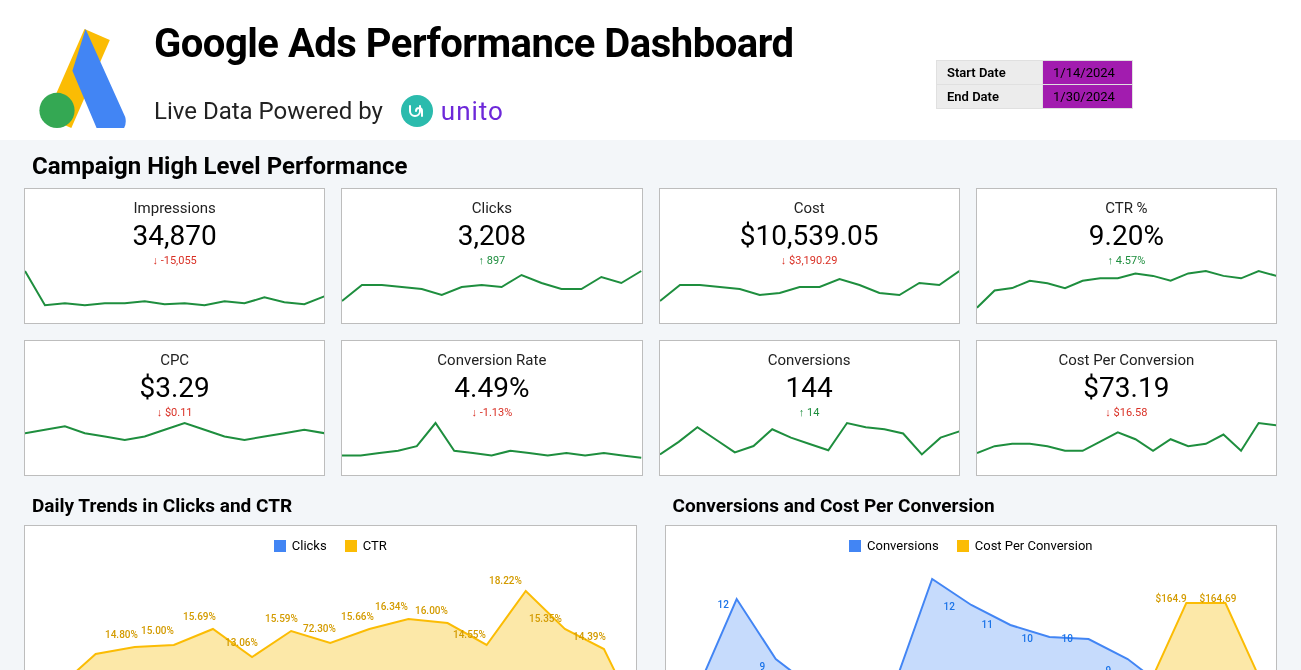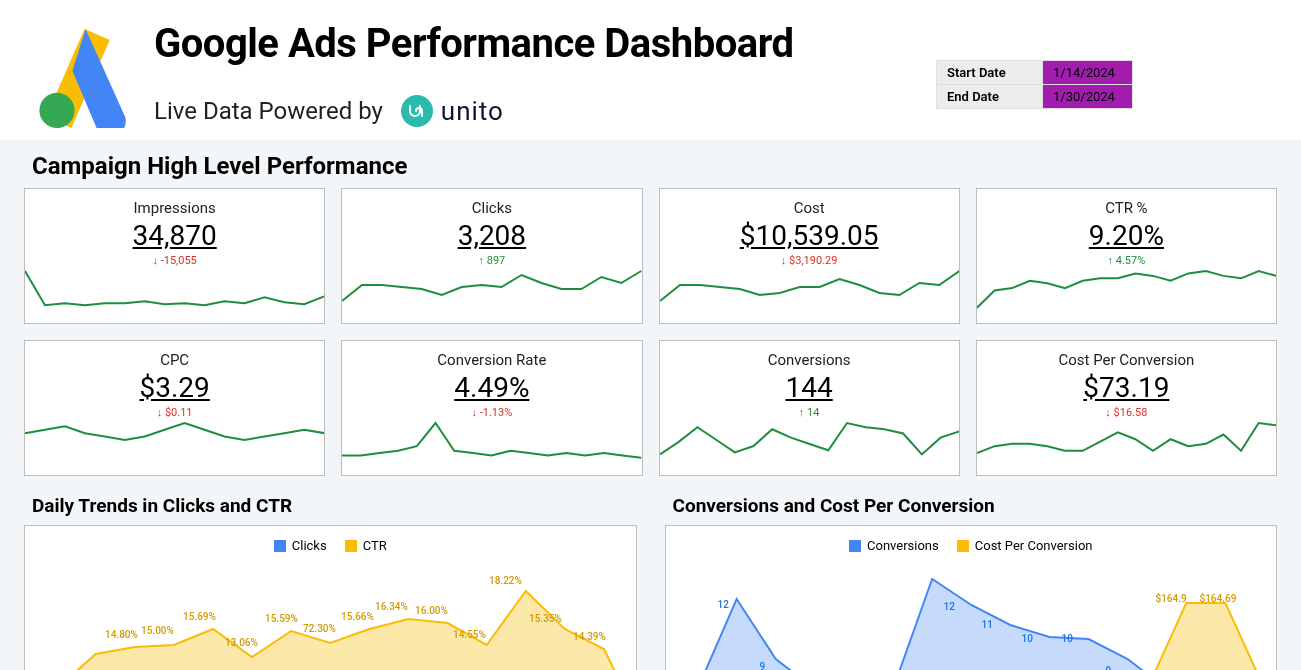--- a/index.html
+++ b/index.html
@@ -51,21 +51,21 @@
     background: #2bbbad;
     color: #fff;
     display: flex;
     align-items: center;
     justify-content: center;
     font-size: 16px;
     font-weight: 400;
   }
   .unito-text {
     font-size: 26px;
-    color: #0f172a;
+    color: #6d28d9;
     letter-spacing: 1px;
     font-weight: 400;
   }
   .date-table {
     position: absolute;
     right: 168px;
     top: 60px;
     border-collapse: collapse;
     font-size: 13px;
   }
@@ -108,21 +108,20 @@
   }
   .kpi-label {
     font-size: 15px;
     color: #222;
   }
   .kpi-value {
     font-size: 28px;
     font-weight: 400;
     margin-top: 2px;
     color: #000;
-    text-decoration: underline;
   }
   .kpi-delta {
     font-size: 11px;
     margin-top: 2px;
     display: flex;
     align-items: center;
     gap: 1px;
   }
   .kpi-delta.up { color: #1e8e3e; }
   .kpi-delta.down { color: #d93025; }

